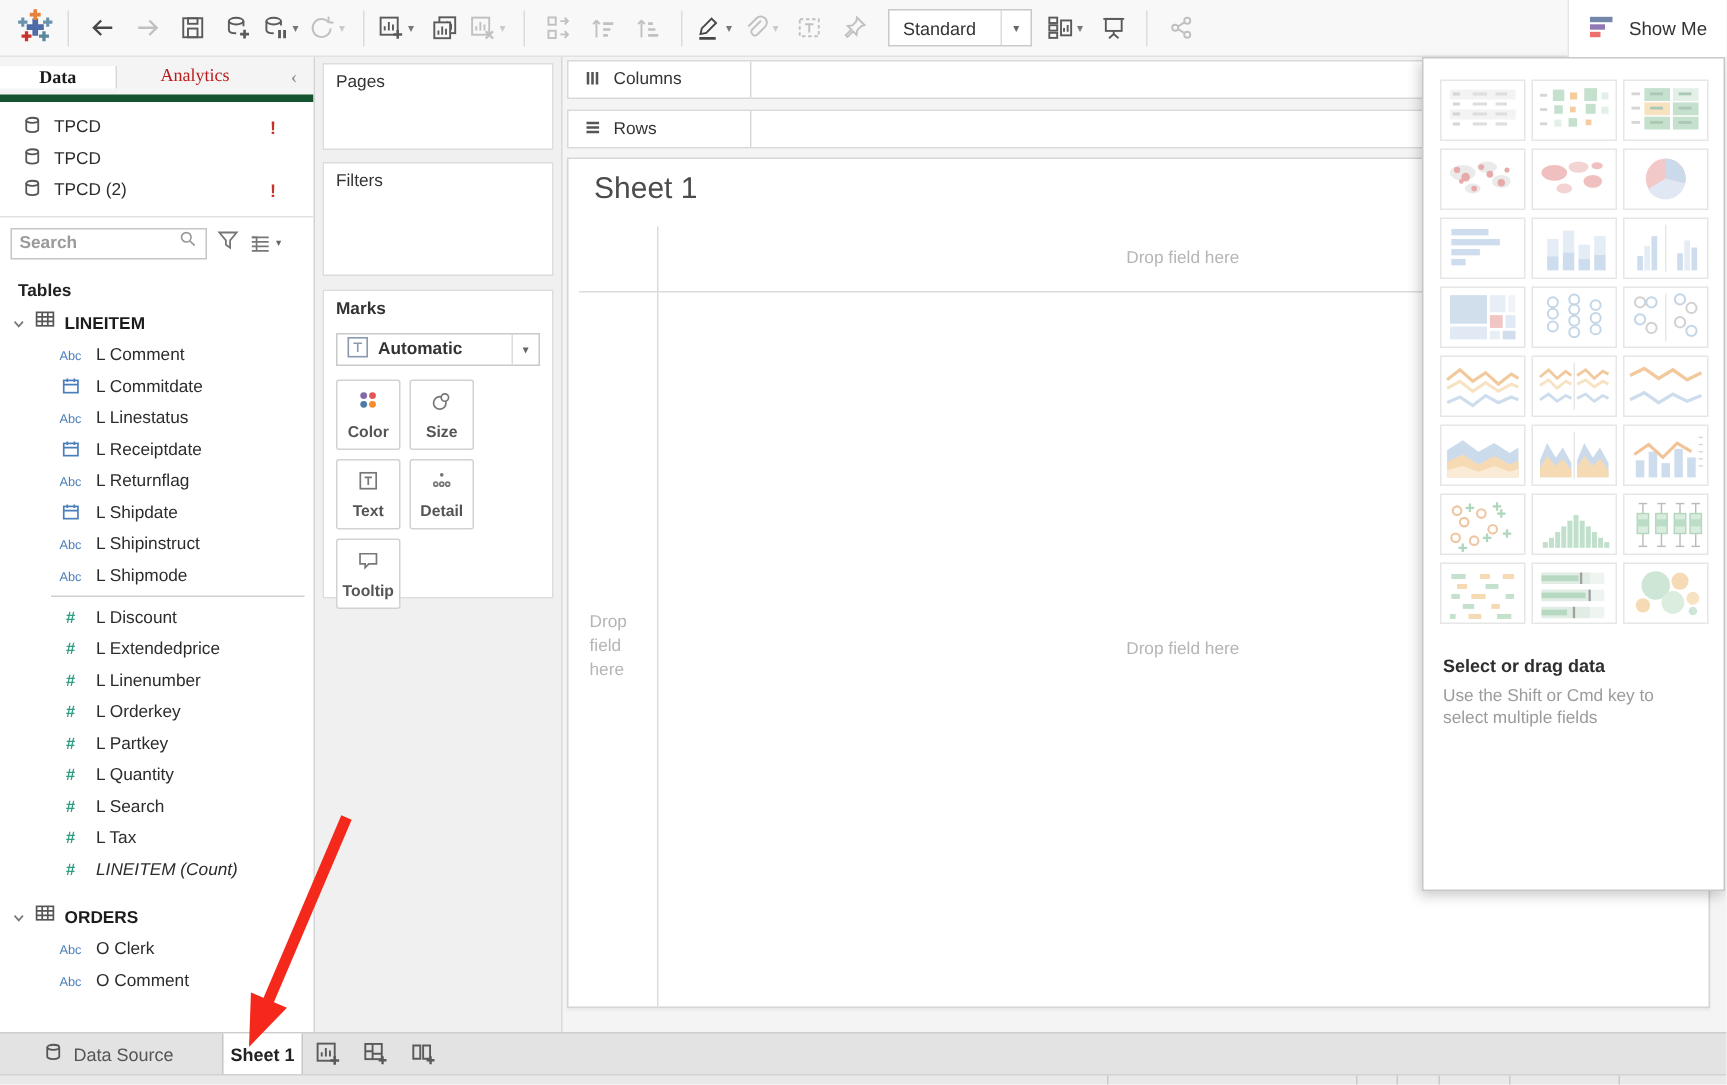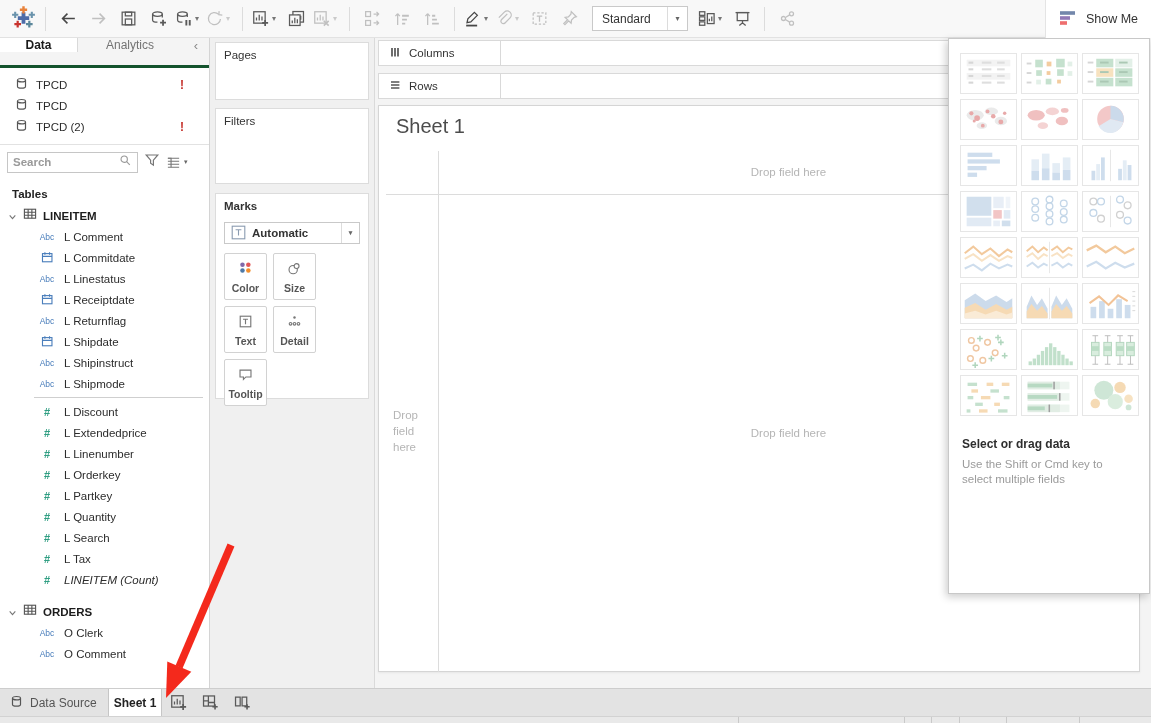--- a/index.html
+++ b/index.html
@@ -23,24 +23,24 @@
   .fit-caret { margin-left:auto; width:20px; height:100%; border-left:1px solid #dcdcdc;
     display:flex; align-items:center; justify-content:center; font-size:8px; color:#666; }
   .showme-btn { position:absolute; left:1045px; top:0; width:106px; height:38px;
     background:#fff; border-left:1px solid #e4e4e4; z-index:12;
     display:flex; align-items:center; justify-content:center; gap:8px;
     font-size:12.5px; color:#333; }
 
   
   .sidebar { position:absolute; left:0; top:38px; width:210px; height:650px;
     background:#fff; border-right:1px solid #d4d4d4; overflow:hidden; }
-  .side-tabs { height:30px; display:flex; align-items:flex-start;
-    background:#f4f4f4; border-bottom:3px solid #14532d; }
+  .side-tabs { height:30px; display:flex; align-items:center;
+    background:#f4f4f4; border-bottom:5px solid #14532d;font-family:Liberation Serif, serif; }
   .stab { display:flex; align-items:center; justify-content:center;
-    font-size:12px; color:#737373; }
+    font-size:12px; color:#b91c1c; }
   .stab.active { width:78px; background:#fff; font-weight:bold; color:#1a1a1a;
     border-right:1px solid #d9d9d9; margin-bottom:-1px; }
   .stab.plain { width:104px; }
   .collapse { margin-left:auto; width:26px; display:flex; align-items:center;
     justify-content:center; color:#8a8a8a; font-size:13px; }
   .ds-list { padding-top:6px; }
   .ds-row { height:21px; margin:0 3px; display:flex; align-items:center;
     gap:8px; padding-left:12px; font-size:11.5px; color:#2c2c2c; position:relative; }
   .ds-row.selected { background:#e4e4e4; }
   .ds-err { position:absolute; right:22px; font-weight:bold; font-size:12px; }
@@ -104,22 +104,22 @@
     grid-template-columns:repeat(3,57px); gap:5px 4px; }
   .thumb { width:57px; height:41px; background:#fff; border:1px solid #e6e6e6; }
   .thumb svg { display:block; opacity:.85; }
   .sm-title { position:absolute; left:13px; top:398px; font-size:12px; font-weight:bold; color:#2e2e2e; }
   .sm-sub { position:absolute; left:13px; top:418px; width:168px;
     font-size:11.5px; color:#9b9b9b; line-height:15px; }
 
   
   .tabbar { position:absolute; left:0; top:688px; width:1151px; height:28px;
     background:#e3e3e3; border-top:1px solid #cdcdcd; display:flex; align-items:stretch; }
-  .tab-ds { width:108px; display:flex; align-items:center; gap:7px;
-    padding-left:10px; font-size:12px; color:#555; }
+  .tab-ds { width:129px; display:flex; align-items:center; gap:7px;
+    padding-left:10px; font-size:12px; color:#555;margin-left:19px; }
   .tab-sheet { width:54px; background:#fff; border-left:1px solid #c6c6c6;
     border-right:1px solid #c6c6c6; display:flex; align-items:center;
     justify-content:center; font-size:12px; font-weight:bold; color:#222; }
   .tabicon { width:32px; display:flex; align-items:center; justify-content:center; color:#5c5c5c; }
   .statusbar { position:absolute; left:0; top:716px; width:1151px; height:7px;
     background:#e9e9e9; border-top:1px solid #d2d2d2; }
   .sb-div { position:absolute; top:0; width:1px; height:7px; background:#c9c9c9; }
 
   .arrow-layer { position:absolute; left:0; top:0; width:1151px; height:723px;
     z-index:40; pointer-events:none; }

